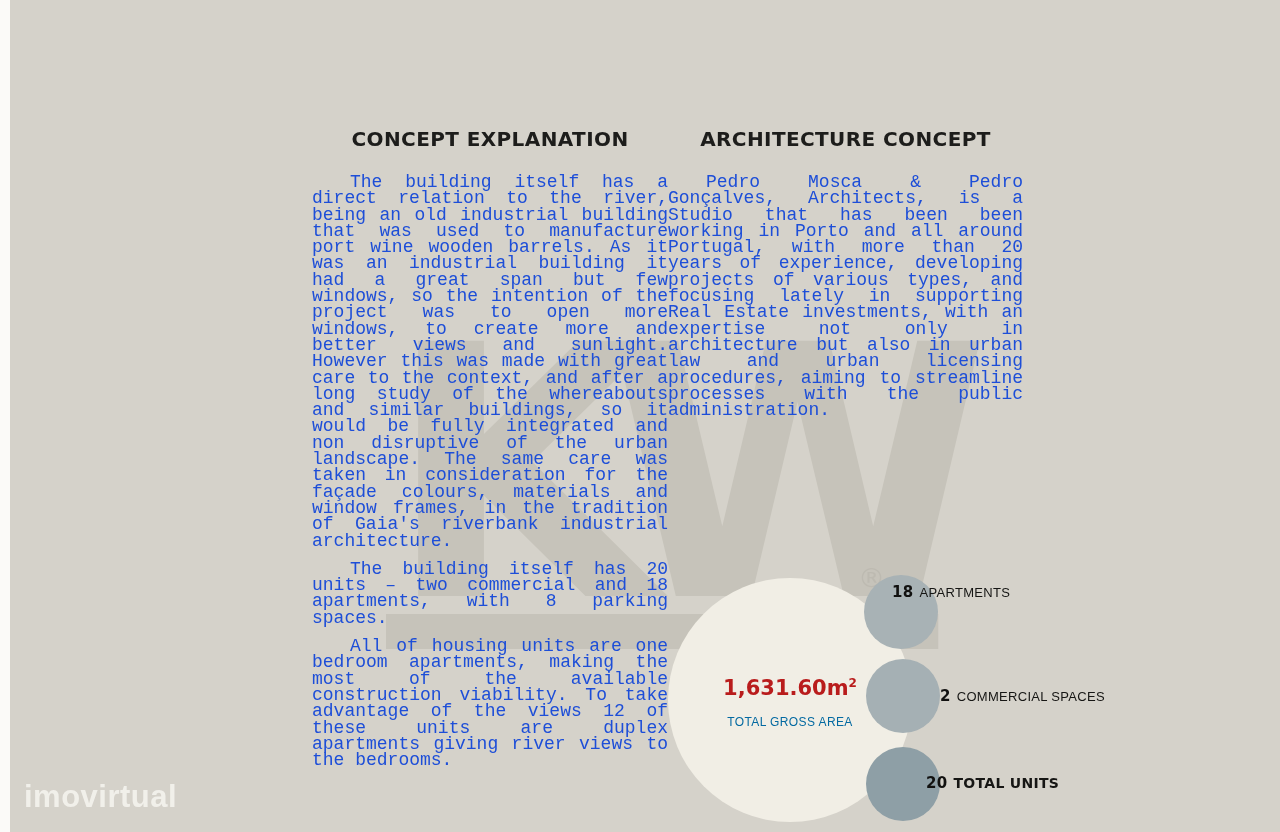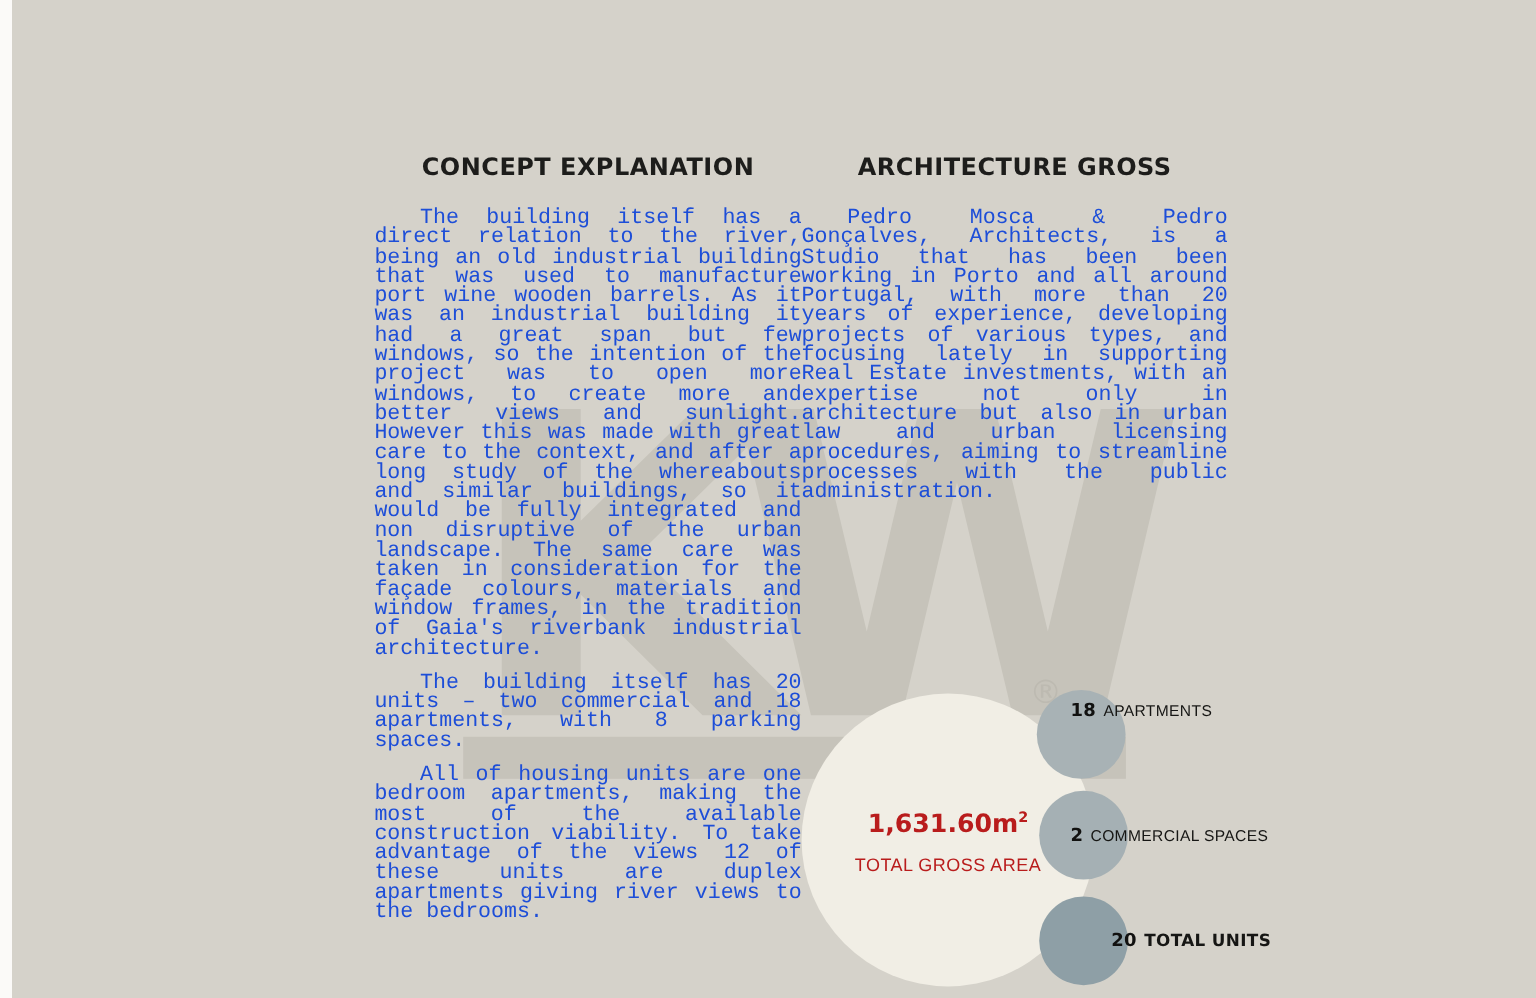--- a/index.html
+++ b/index.html
@@ -82,23 +82,23 @@
   .area-value {
     font-family: "DejaVu Sans", sans-serif;
     font-size: 21px;
     font-weight: 700;
     color: #b91c1c;
     line-height: 22px;
   }
   .area-value sup { font-size: 12px; }
   .area-label {
     margin-top: 16px;
-    font-size: 15px;
+    font-size: 12px;
     letter-spacing: 0.4px;
-    color: #b91c1c;
+    color: #0369a1;
     font-weight: 500;
   }
   .stat-circle {
     position: absolute;
     width: 74px; height: 74px;
     border-radius: 50%;
     z-index: 3;
   }
   .c1 { left: 864px; top: 575px; background: #a8b2b5; }
   .c2 { left: 866px; top: 659px; background: #a5b0b4; }
@@ -113,21 +113,21 @@
     white-space: nowrap;
   }
   .stat-label .val {
     font-family: "DejaVu Sans", sans-serif;
     font-weight: 700;
     font-size: 15px;
     margin-right: 6px;
     color: #111110;
   }
   .l1 { left: 892px; top: 584px; }
-  .l2 { left: 892px; top: 688px; }
+  .l2 { left: 940px; top: 688px; }
   .l3 { left: 926px; top: 775px; font-weight: 700; font-size: 14px; font-family: "DejaVu Sans", sans-serif; }
   
   .brand {
     position: absolute; left: 24px; top: 779px;
     z-index: 6;
     font-size: 31px;
     font-weight: 600;
     letter-spacing: 0.5px;
     color: rgba(252, 251, 247, 0.72);
   }
@@ -141,33 +141,34 @@
   <div class="reg-mark">®</div>
 
   <section class="col col-left">
     <h2>CONCEPT EXPLANATION</h2>
     <p>The building itself has a direct relation to the river, being an old industrial building that was used to manufacture port wine wooden barrels. As it was an industrial building it had a great span but few windows, so the intention of the project was to open more windows, to create more and better views and sunlight. However this was made with great care to the context, and after a long study of the whereabouts and similar buildings, so it would be fully integrated and non disruptive of the urban landscape. The same care was taken in consideration for the façade colours, materials and window frames, in the tradition of Gaia's riverbank industrial architecture.</p>
     <p>The building itself has 20 units – two commercial and 18 apartments, with 8 parking spaces.</p>
     <p>All of housing units are one bedroom apartments, making the most of the available construction viability. To take advantage of the views 12 of these units are duplex apartments giving river views to the bedrooms.</p>
   </section>
 
   <section class="col col-right">
-    <h2>ARCHITECTURE GROSS</h2>
+    <h2>ARCHITECTURE CONCEPT</h2>
     <p>Pedro Mosca &amp; Pedro Gonçalves, Architects, is a Studio that has been been working in Porto and all around Portugal, with more than 20 years of experience, developing projects of various types, and focusing lately in supporting Real Estate investments, with an expertise not only in architecture but also in urban law and urban licensing procedures, aiming to streamline processes with the public administration.</p>
   </section>
 
   <div class="big-circle">
     <div class="area-value"><span>1,631.60m</span><sup>2</sup></div>
     <div class="area-label">TOTAL GROSS AREA</div>
   </div>
 
   <div class="stat-circle c1"></div>
   <div class="stat-circle c2"></div>
   <div class="stat-circle c3"></div>
 
   <div class="stat-label l1"><span class="val">18</span><span class="lbl">APARTMENTS</span></div>
   <div class="stat-label l2"><span class="val">2</span><span class="lbl">COMMERCIAL SPACES</span></div>
   <div class="stat-label l3"><span class="val">20</span><span class="lbl">TOTAL UNITS</span></div>
 
+  <div class="brand">imovirtual</div>
 
   <div class="edge-strip"></div>
 
 </div>
 
 </body></html>

